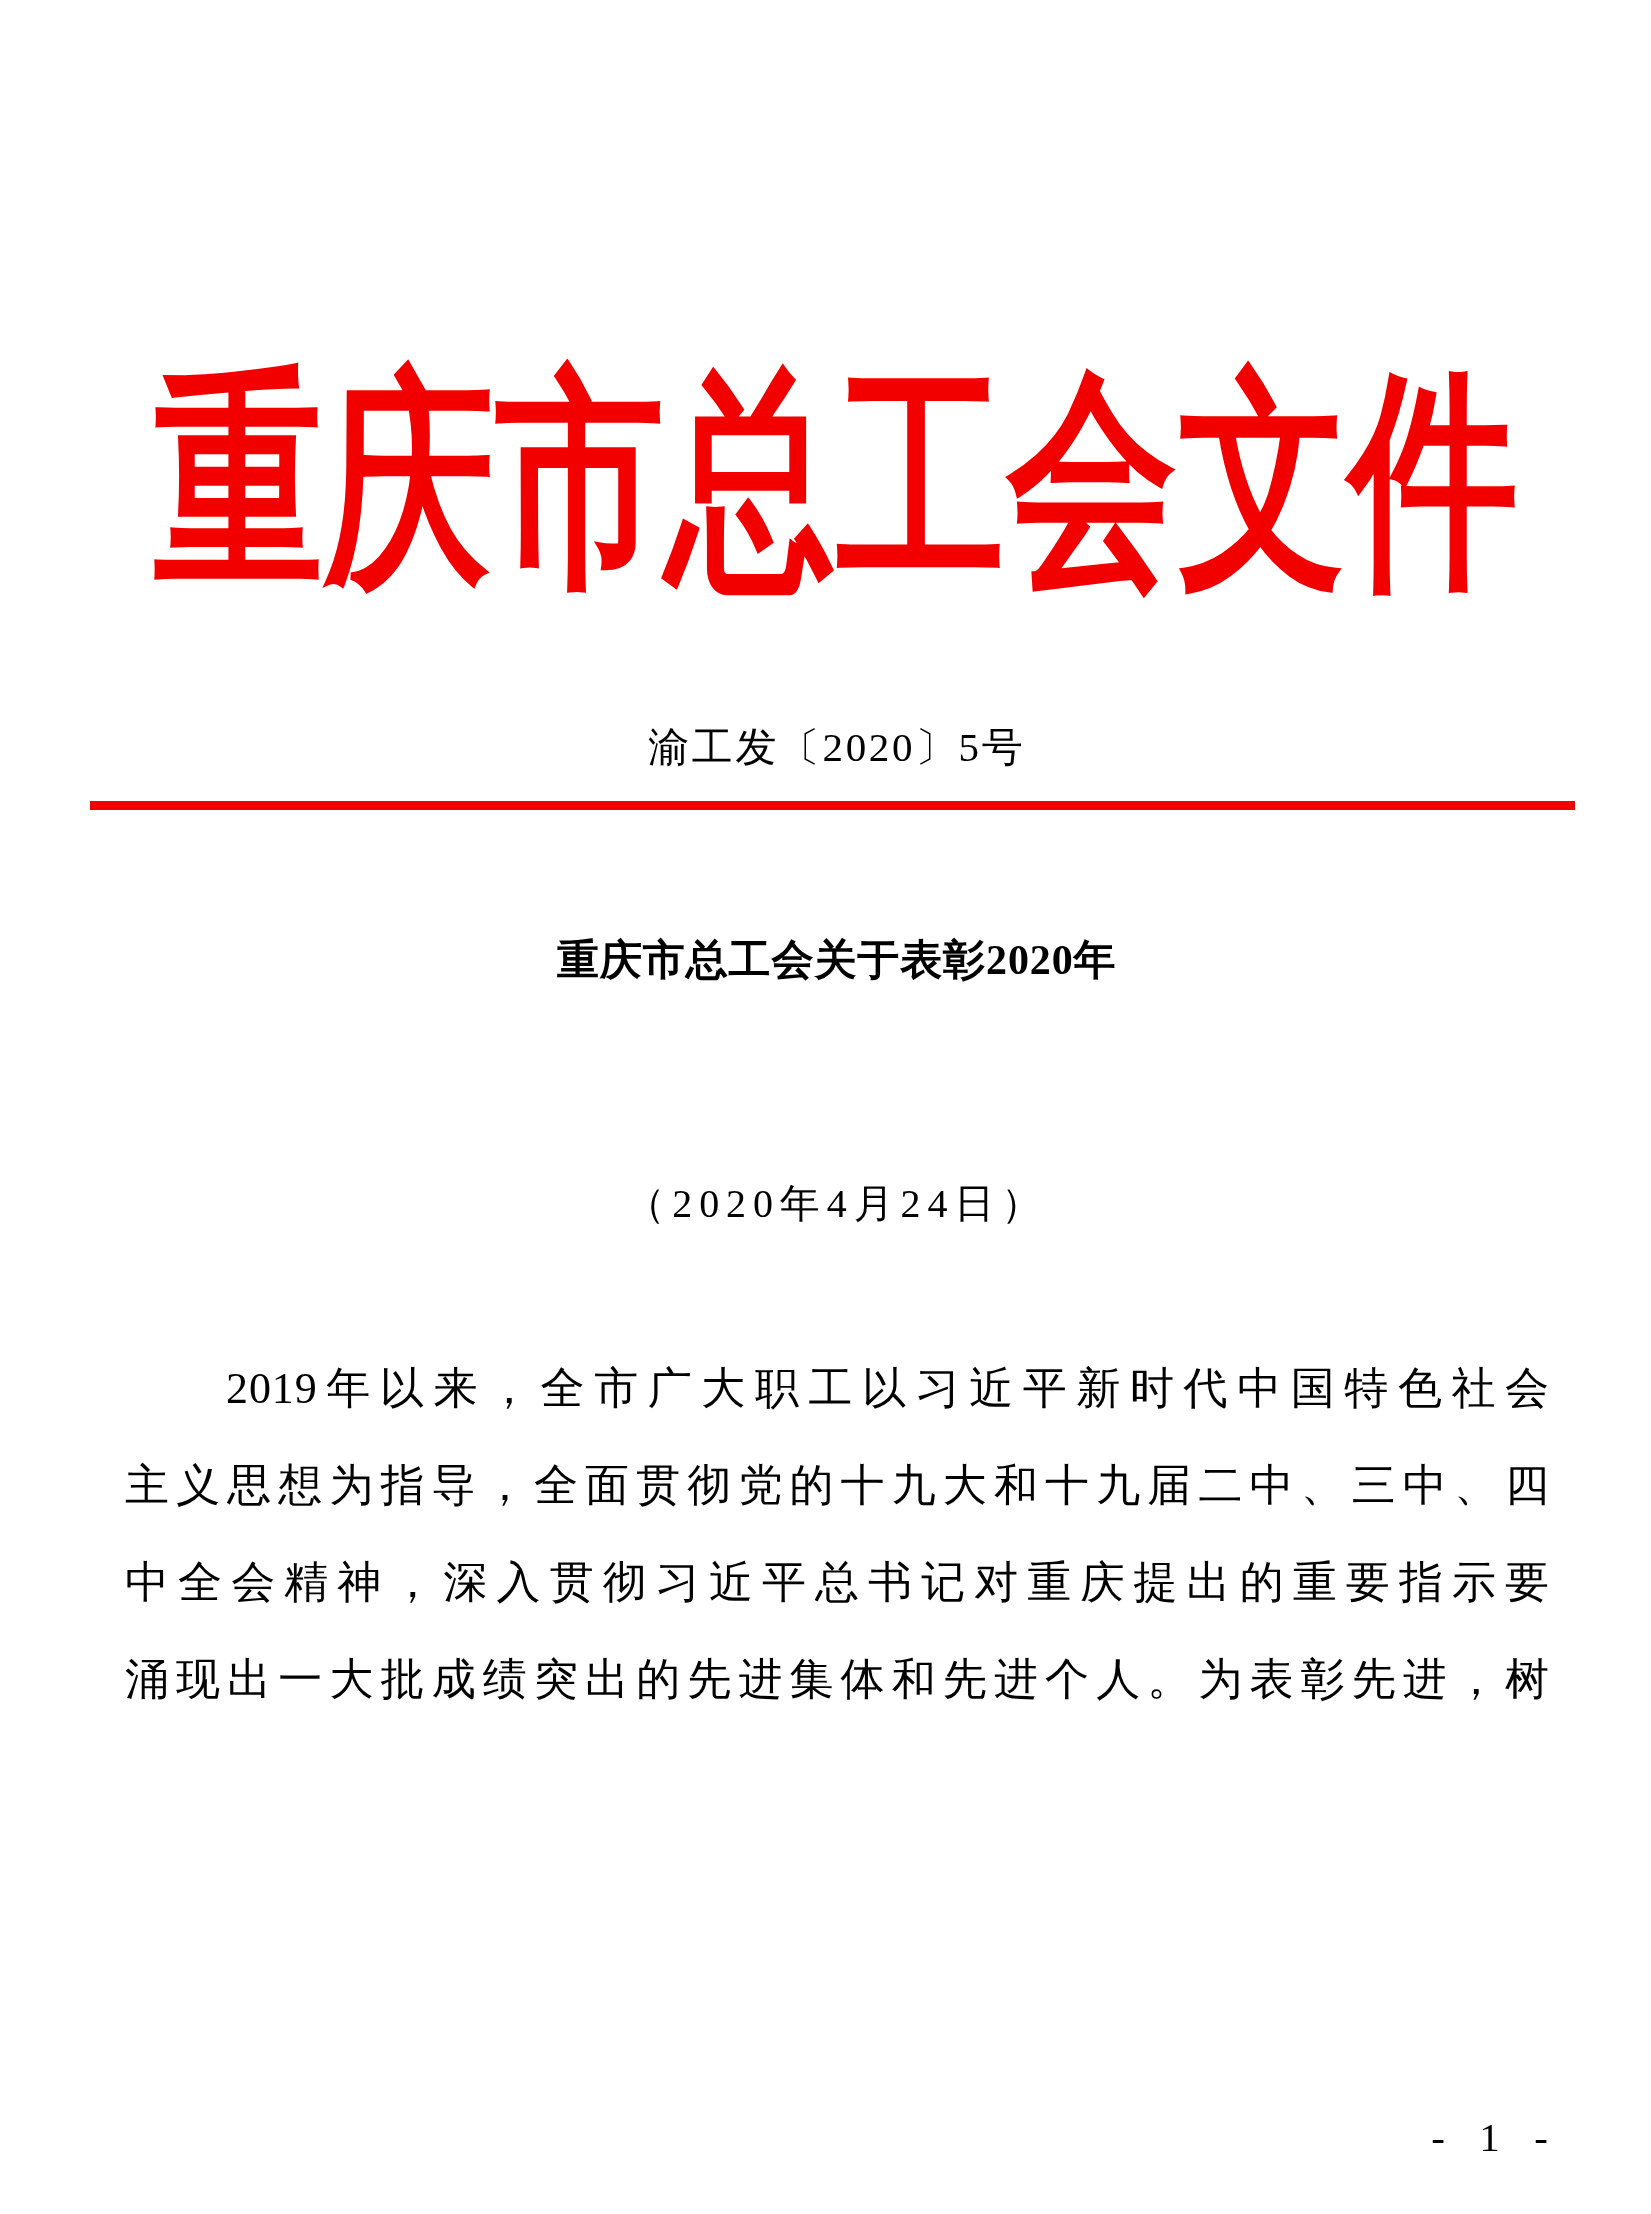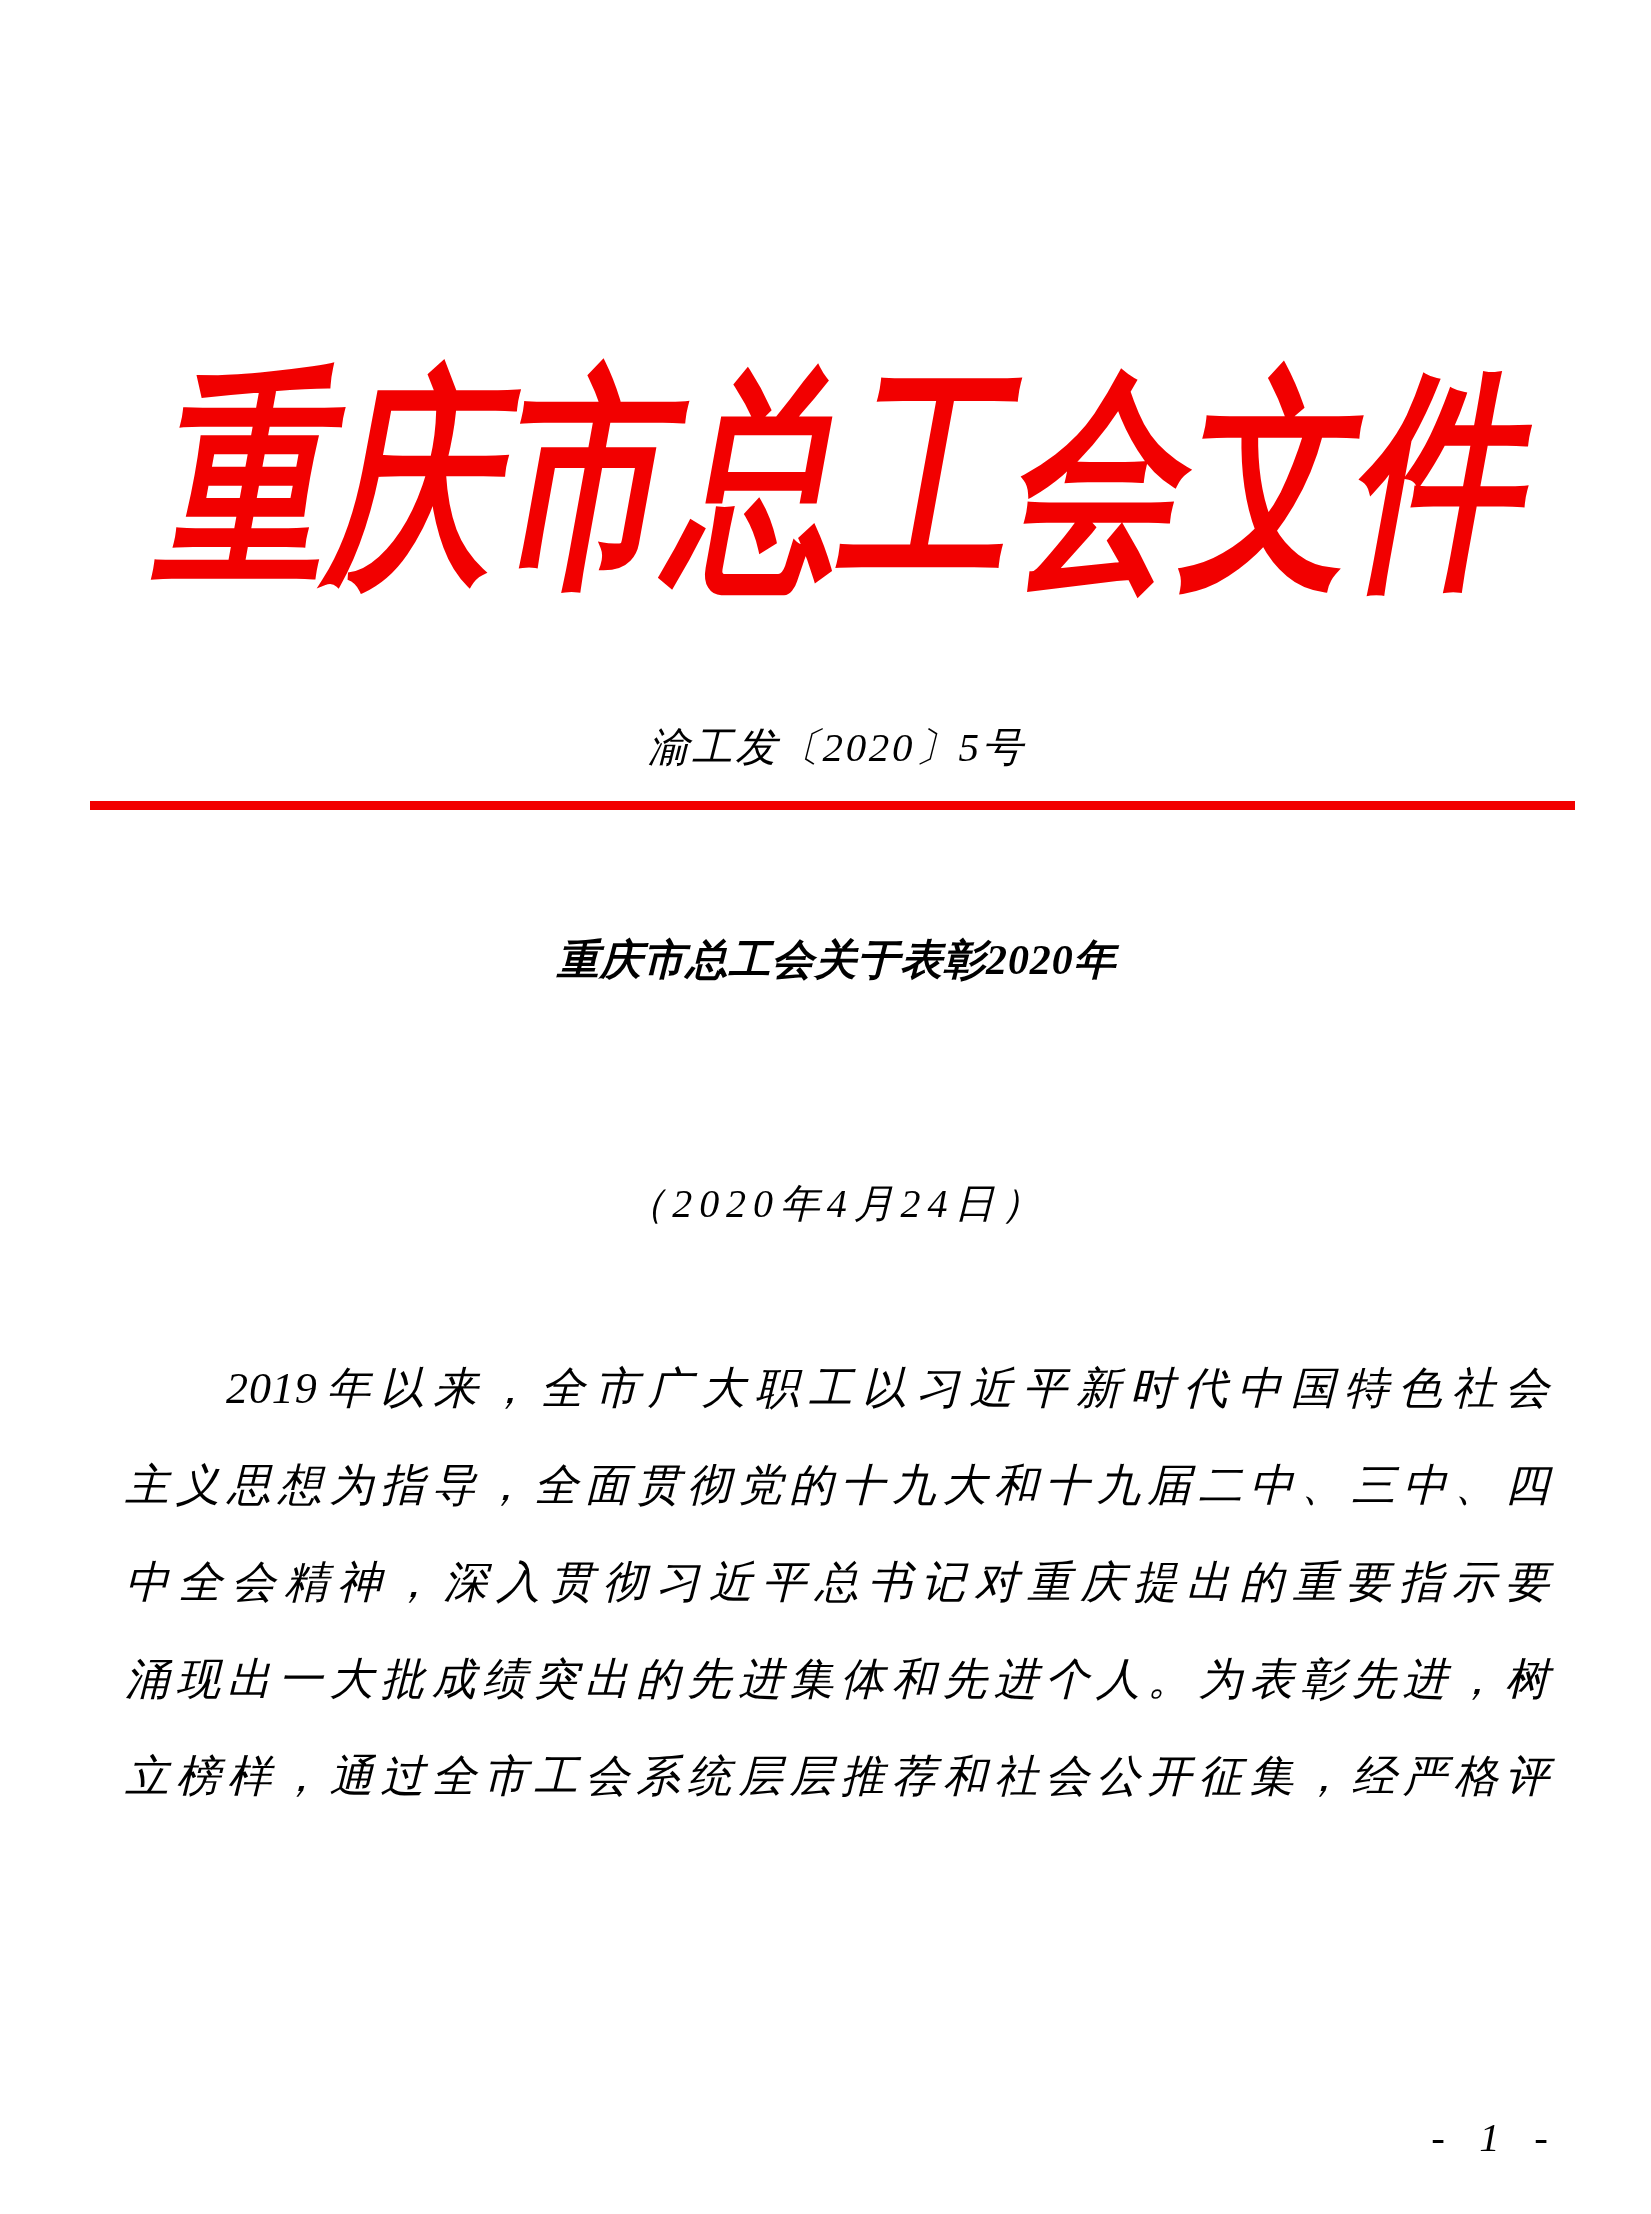--- a/index.html
+++ b/index.html
@@ -5,21 +5,20 @@
   * { margin: 0; padding: 0; box-sizing: border-box; }
   html, body { background: #ffffff; }
   .page {
     position: relative;
     width: 1652px;
     height: 2208px;
     background: #ffffff;
     color: #000000;
     font-family: "Liberation Serif", "DejaVu Serif", serif;
     overflow: hidden;
-    font-style: italic;
   }
   .centered {
     position: absolute;
     left: 21.5px;
     right: 0;
     text-align: center;
     white-space: nowrap;
   }
   .letterhead {
     top: 366px;
@@ -109,19 +108,18 @@
   <div class="centered title-line-1">重庆市总工会关于表彰2020年</div>
 
 
   <div class="centered date-line">（2020年4月24日）</div>
 
   <div class="body-block">
     <div class="body-line">2019年以来，全市广大职工以习近平新时代中国特色社会</div>
     <div class="body-line">主义思想为指导，全面贯彻党的十九大和十九届二中、三中、四</div>
     <div class="body-line">中全会精神，深入贯彻习近平总书记对重庆提出的重要指示要</div>
     <div class="body-line">涌现出一大批成绩突出的先进集体和先进个人。为表彰先进，树</div>
-    <div class="body-line">立榜样，通过全市工会系统层层推荐和社会公开征集，经严格评</div>
   </div>
 
   <div class="page-number">- 1 -</div>
 
 </div>
 
 
 </body></html>

